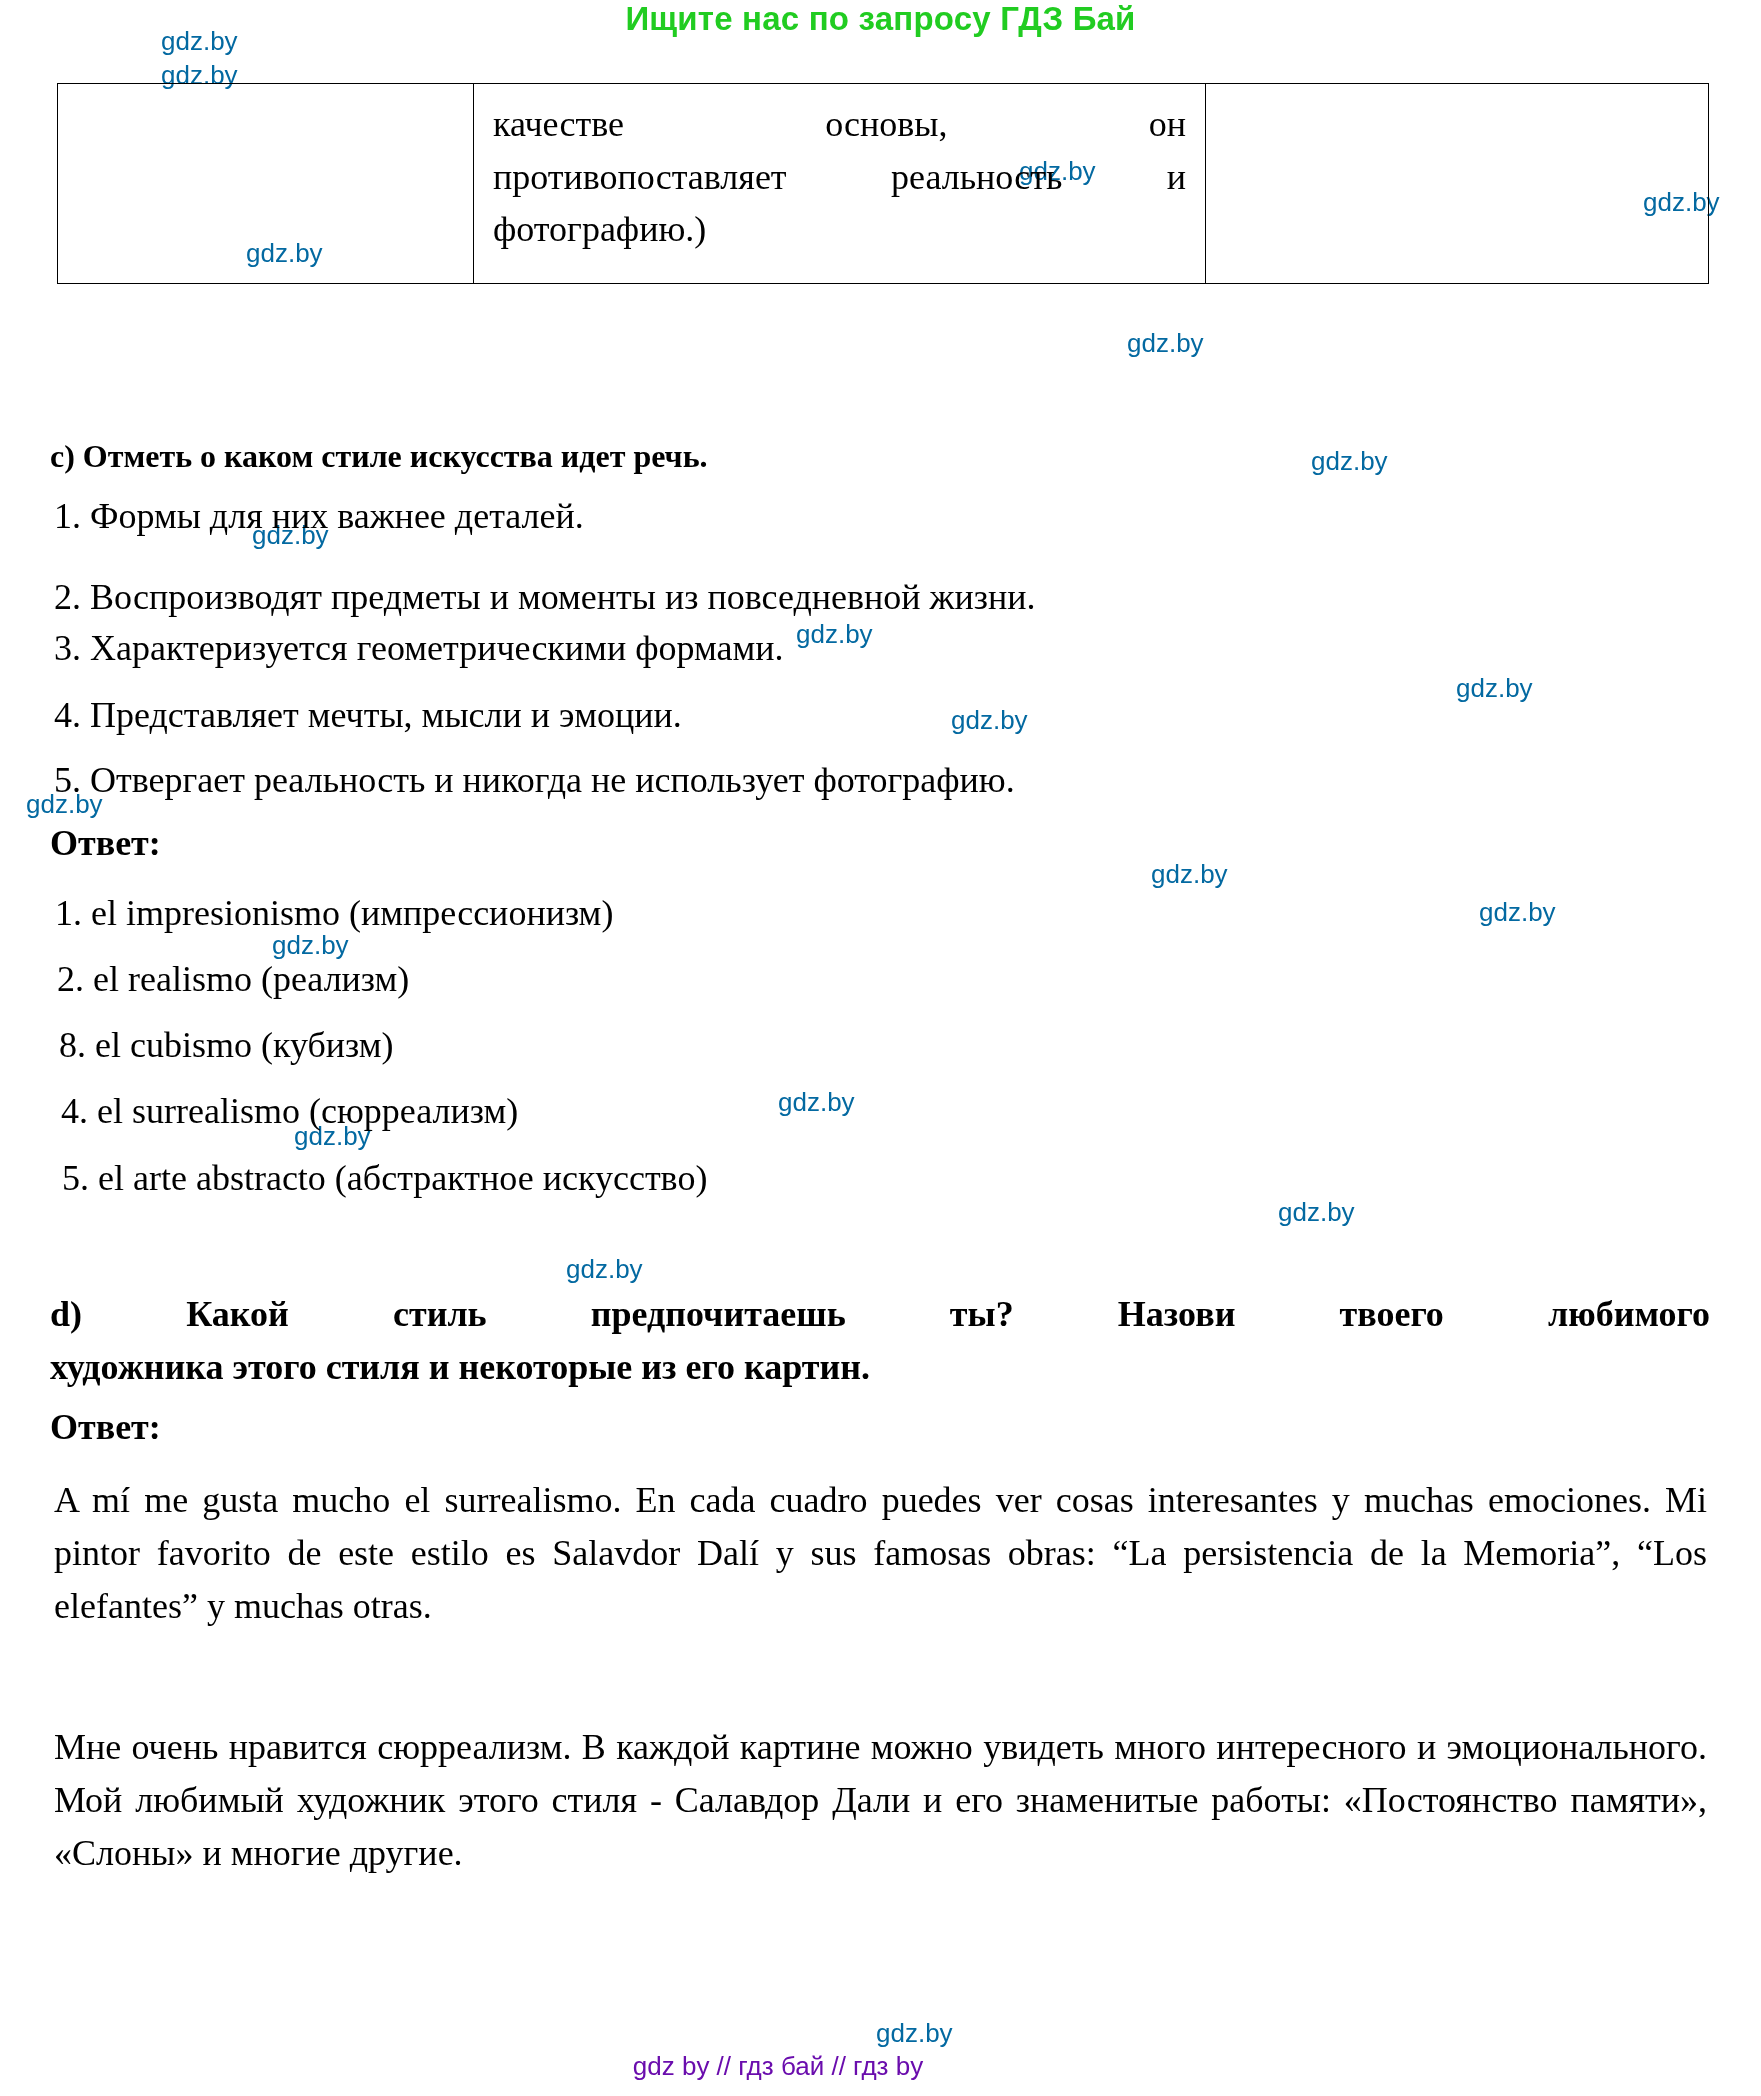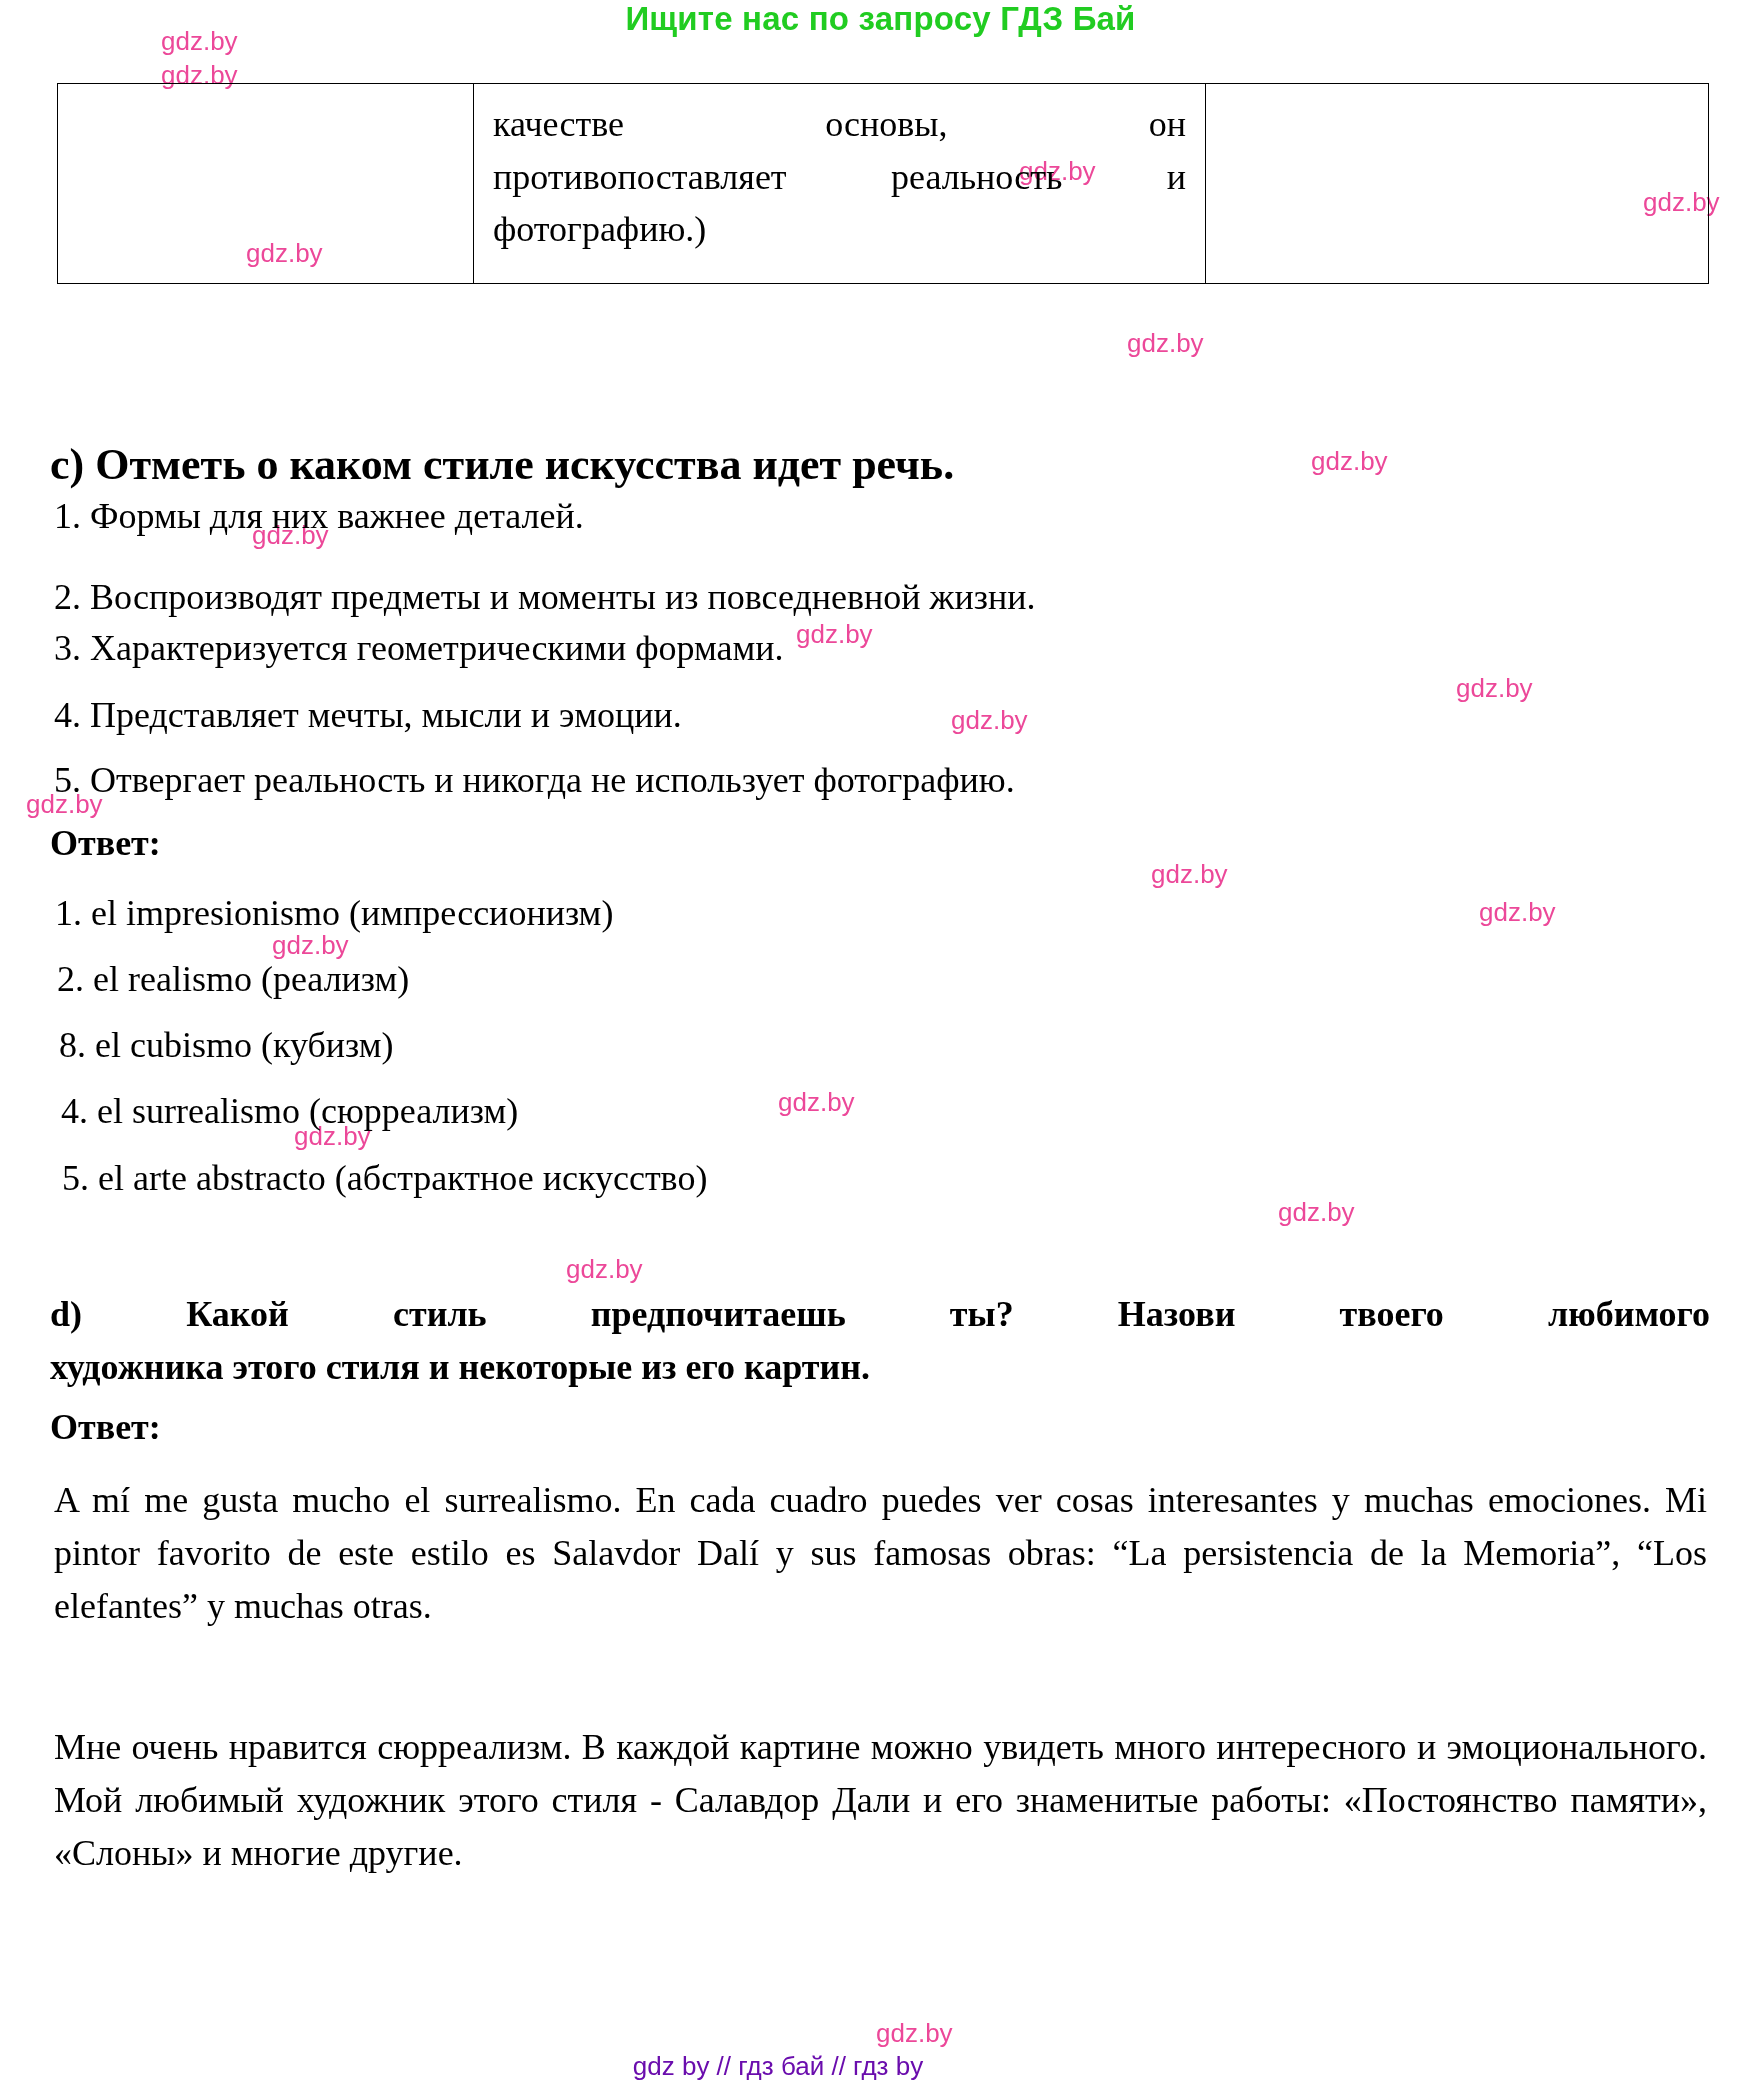--- a/index.html
+++ b/index.html
@@ -30,21 +30,21 @@
     color: #21cc21;
     letter-spacing: 0.2px;
     white-space: nowrap;
   }
 
   
   .wm {
     position: absolute;
     font-family: "Liberation Sans", "DejaVu Sans", sans-serif;
     font-size: 26px;
-    color: #ec4899;
+    color: #0369a1;
     white-space: nowrap;
     pointer-events: none;
   }
 
   
   .doc-table {
     position: absolute;
     left: 57px;
     top: 83px;
     width: 1647px;
@@ -73,21 +73,21 @@
     text-align-last: left;
   }
 
   
   .block {
     position: absolute;
     left: 50px;
     width: 1660px;
   }
   .q-head {
-    font-size: 44px;
+    font-size: 32px;
     font-weight: bold;
     line-height: 1.42;
     white-space: nowrap;
   }
   .q-head-just {
     font-size: 36px;
     font-weight: bold;
     line-height: 1.47;
     text-align: justify;
     text-align-last: left;

